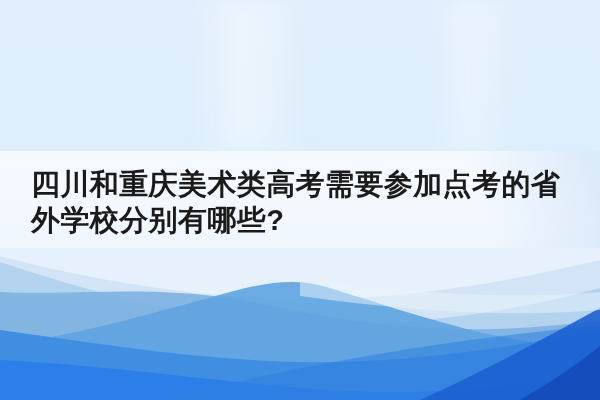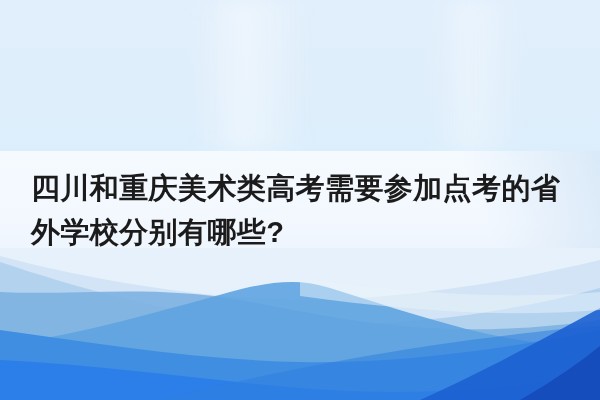--- a/index.html
+++ b/index.html
@@ -52,21 +52,21 @@
   }
 
   
   .headline {
     position: absolute;
     left: 31px;
     top: 166px;
     width: 548px;
     margin: 0;
     font-size: 29px;
-    line-height: 44px;
+    line-height: 36px;
     font-weight: 700;
     letter-spacing: 0.4px;
     color: #1b1b1b;
     white-space: pre-wrap;
     z-index: 6;
   }
 
   
   .waves {
     position: absolute;

